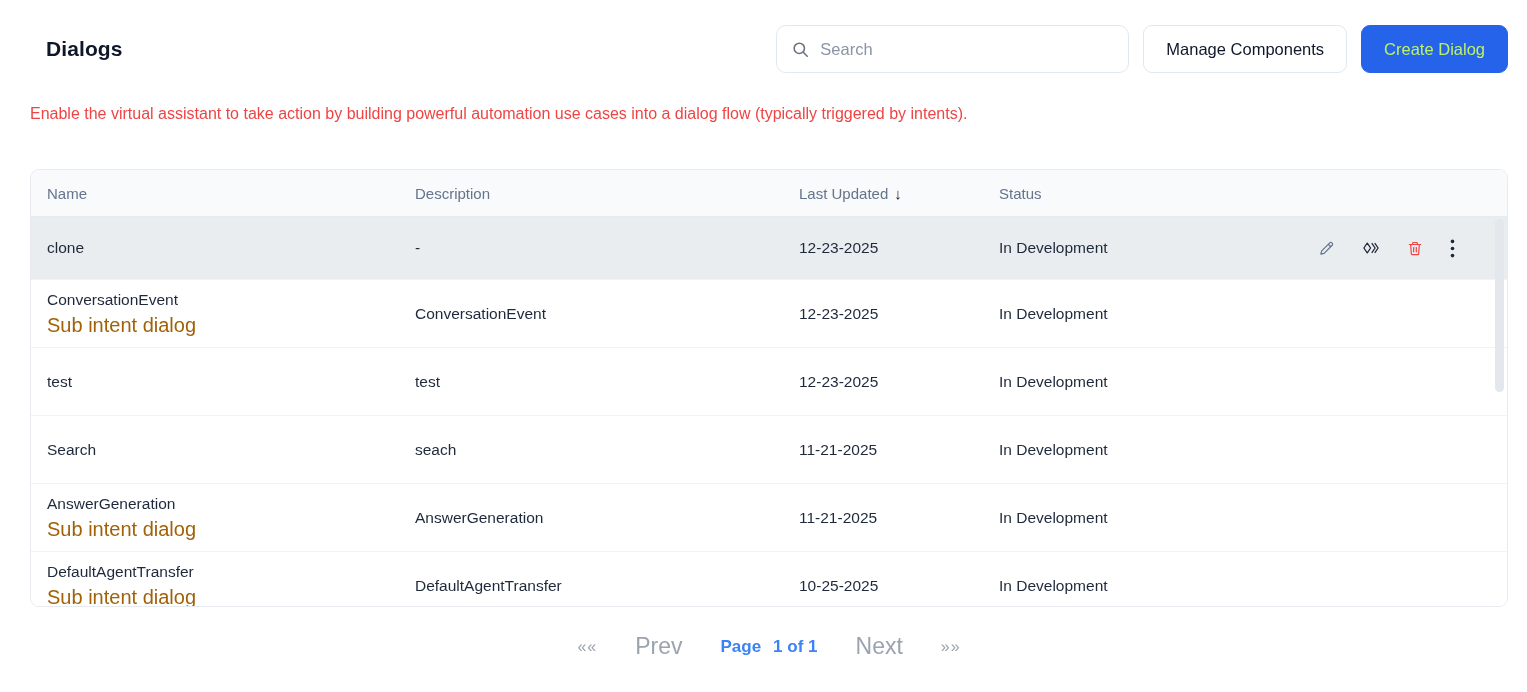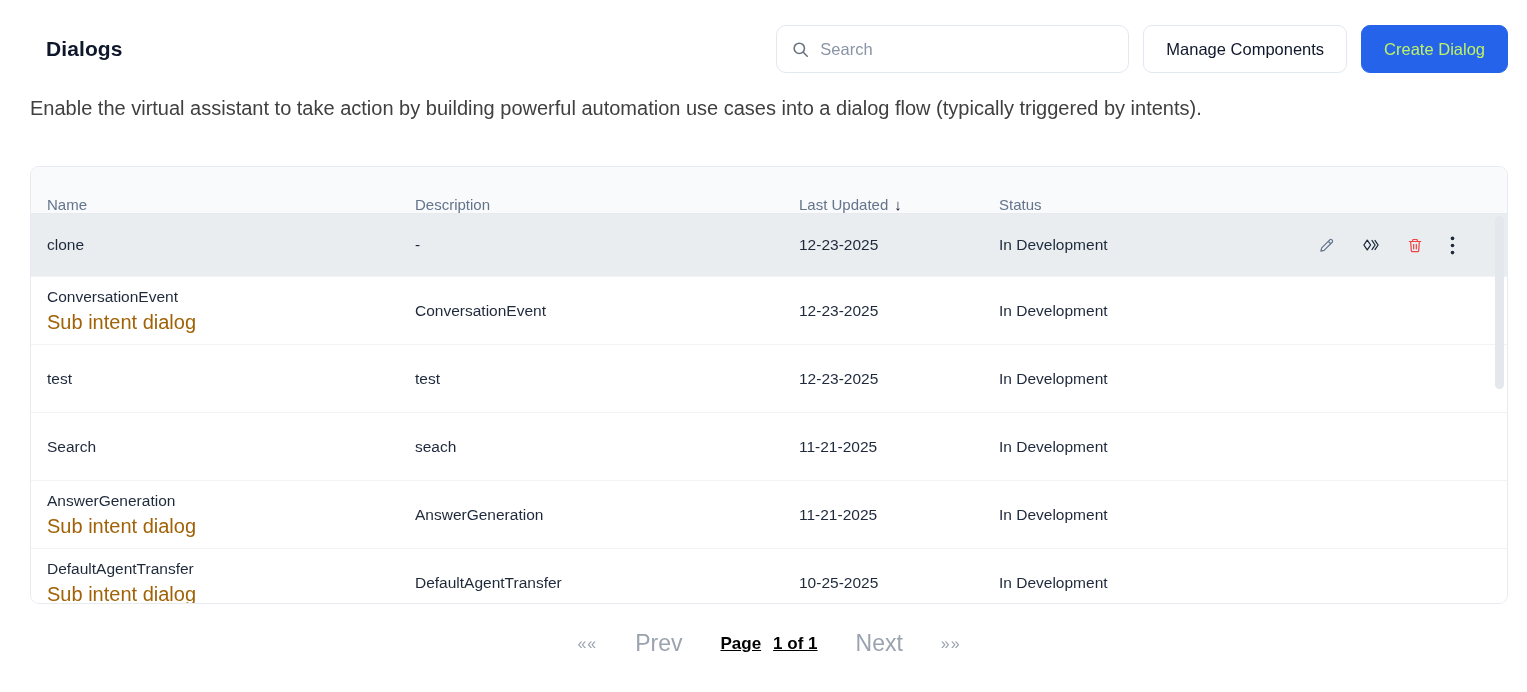--- a/index.html
+++ b/index.html
@@ -66,38 +66,38 @@
     background: #ffffff;
     border: 1px solid #e2e8f0;
     color: #0f172a;
   }
   .btn-primary {
     background: #2563eb;
     border: 1px solid #2563eb;
     color: #bef264;
   }
   .page-subtitle {
-    margin-top: 24px;
-    font-size: 20px;
-    color: #404040;
+    margin-top: 32px;
+    font-size: 16px;
+    color: #ef4444;
   }
 
   
   .table-card {
     position: relative;
     margin-top: 46px;
     border: 1px solid #e7eaee;
     border-radius: 9px;
     height: 438px;
     overflow: hidden;
     background: #fff;
   }
   .thead {
     display: flex;
-    align-items: flex-end;
+    align-items: center;
     height: 47px;
     background: #f8fafc;
     border-bottom: 1px solid #e7eaee;
     color: #64748b;
     font-size: 15px;
   }
   .col-name { width: 384px; padding-left: 16px; }
   .col-desc { width: 384px; }
   .col-date { width: 200px; }
   .col-status { flex: 1; }
@@ -162,21 +162,21 @@
   }
   .pg-btn {
     background: none;
     border: none;
     font-family: "Liberation Sans", sans-serif;
     font-size: 23px;
     color: #9aa3af;
     cursor: pointer;
   }
   .pg-arrows { letter-spacing: 1px; font-size: 16px; }
-  .pg-page-group { display: flex; gap: 12px; color: #000000; font-weight: 700; text-decoration: underline; }
+  .pg-page-group { display: flex; gap: 12px; color: #3b82f6; font-weight: 700; }
 </style>
 </head>
 <body>
 
 <div class="page">
 
   <div class="header-row">
     <h1 class="page-title">Dialogs</h1>
 
     <div class="toolbar">

